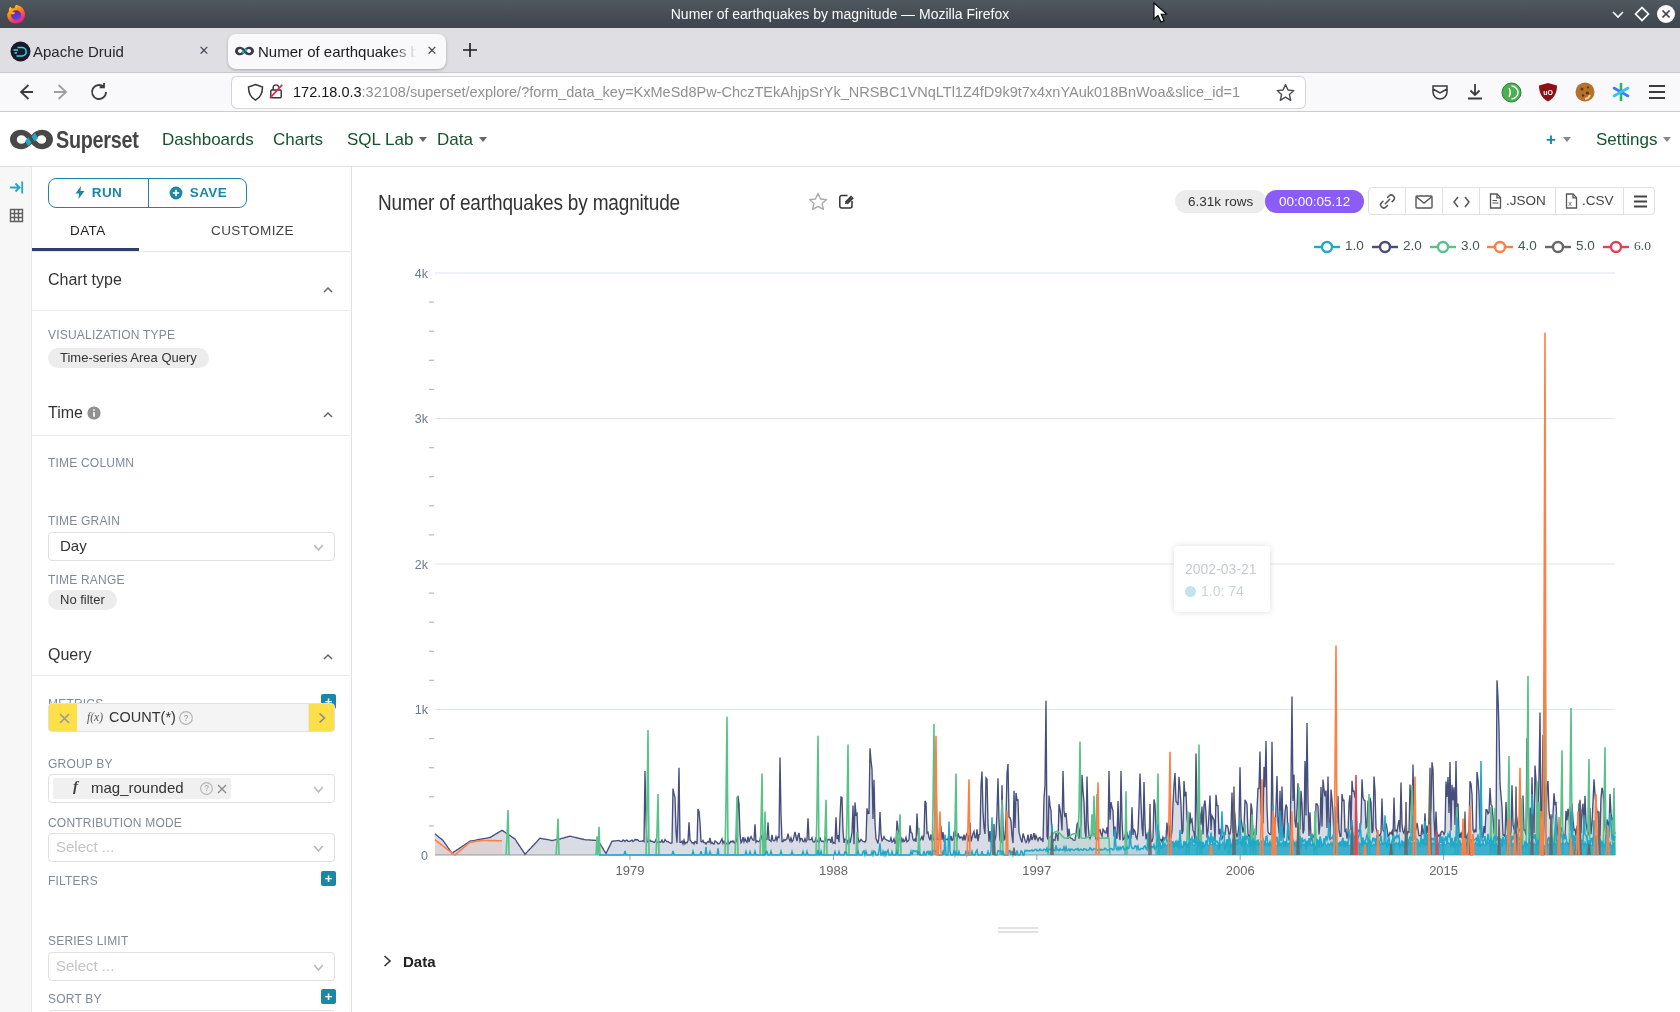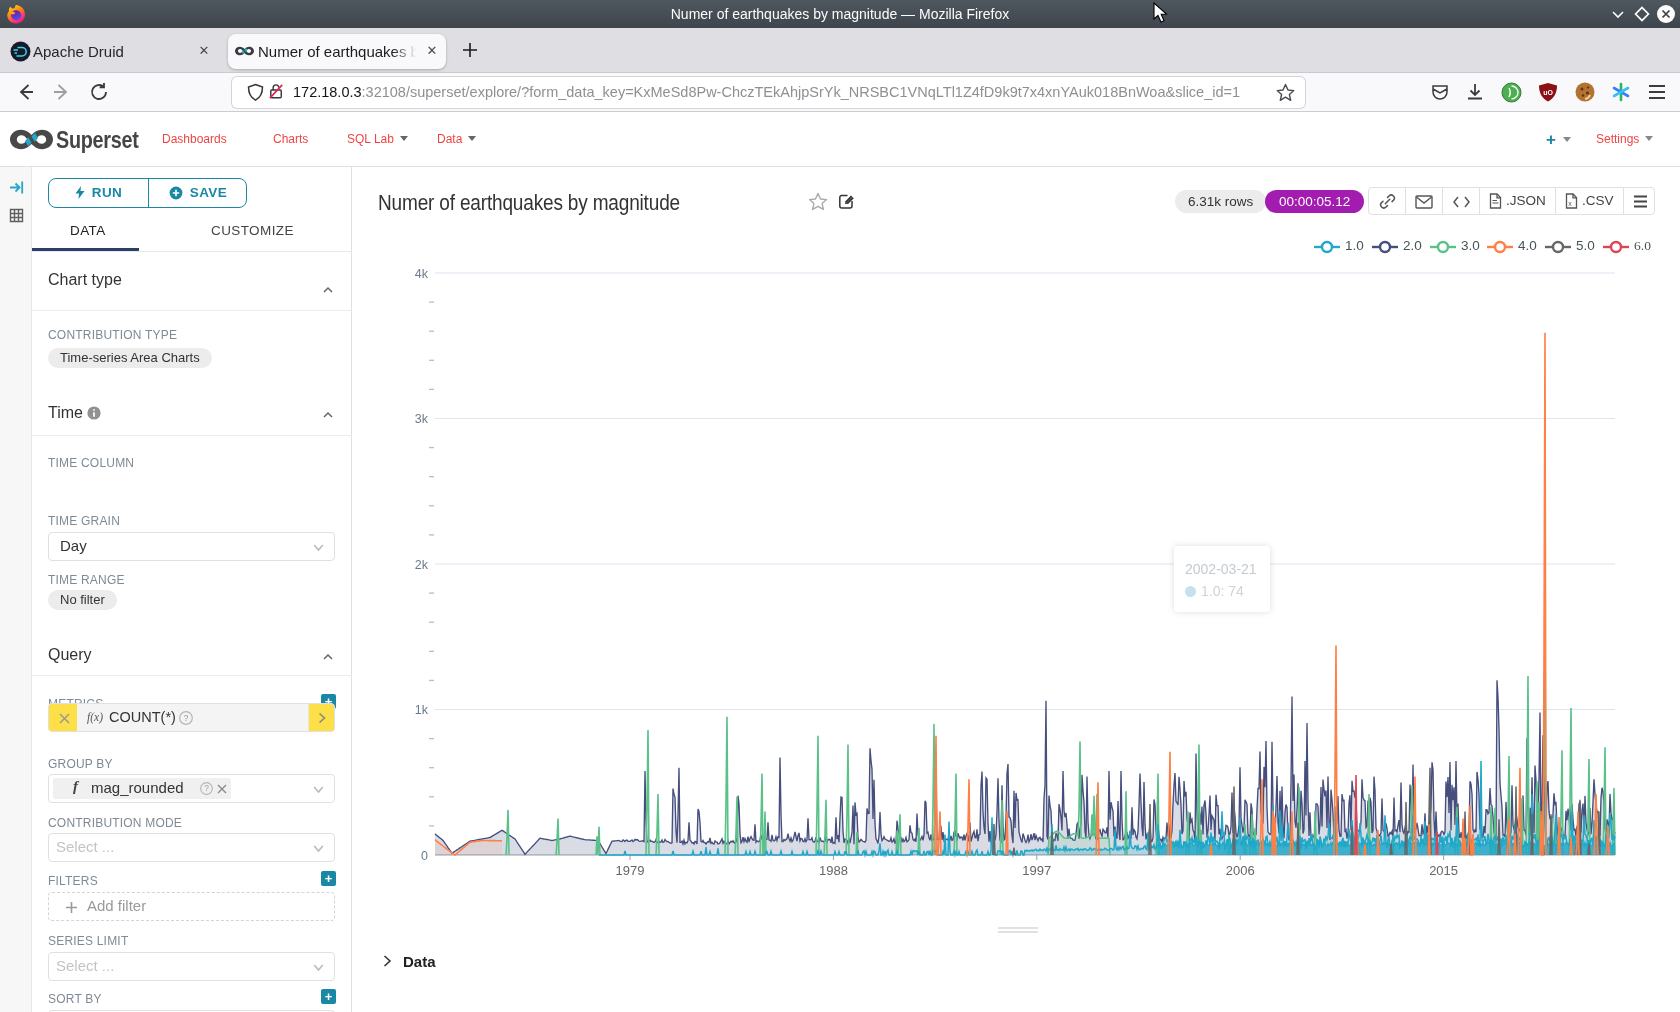--- a/index.html
+++ b/index.html
@@ -22,21 +22,21 @@
 #newtab { position:absolute; left:458px; top:10px; width:24px; height:24px; color:#1b1b1f; }
 #urlrow { position:absolute; left:0; top:73px; width:1680px; height:39px; background:#f9f9fb; border-bottom:1px solid #ccccd0; }
 #urlfield { position:absolute; left:232px; top:4px; width:1073px; height:31px; background:#ffffff; border-radius:5px; box-shadow:0 0 0 1px #d4d4d8; }
 #urltext { position:absolute; left:61px; top:7px; font-size:14.5px; color:#8f8f94; white-space:nowrap; overflow:hidden; width:980px; }
 #urltext b { color:#15141a; font-weight:normal;margin-top:41px; }
 .navbtn { position:absolute; top:6px; width:26px; height:26px; }
 
 
 #ssheader { position:absolute; left:0; top:112px; width:1680px; height:55px; background:#fff; border-bottom:1px solid #e0e0e0; }
 #sslogotext { position:absolute; left:56px; top:15px; font-size:23px; font-weight:bold; color:#454545; letter-spacing:-0.3px; transform:scaleX(0.86); transform-origin:left; }
-.ssnav { position:absolute; top:0; height:55px; line-height:55px; font-size:12px; color:#ef4444; }
+.ssnav { position:absolute; top:0; height:55px; line-height:55px; font-size:17px; color:#14532d; }
 .caret { display:inline-block; width:0; height:0; border-left:4px solid transparent; border-right:4px solid transparent; border-top:5px solid #666; vertical-align:middle; margin-left:6px; margin-top:-2px; }
 
 
 #ministrip { position:absolute; left:0; top:167px; width:32px; height:845px; background:#f7f7f7; border-right:1px solid #e6e6e6; }
 #leftpanel { position:absolute; left:32px; top:167px; width:320px; height:845px; background:#fff; border-right:1px solid #e0e0e0; }
 #chartarea { position:absolute; left:352px; top:167px; width:1328px; height:845px; background:#fff; }
 
 
 #runsave { position:absolute; left:16px; top:11px; width:199px; height:30px; border:1px solid #1a87a5; border-radius:8px; }
 #runsave .half { position:absolute; top:0; height:28px; line-height:28px; text-align:center; color:#1a87a5; font-size:13.5px; font-weight:bold; letter-spacing:0.4px; }
@@ -233,22 +233,22 @@
   <div class="ptab" style="left:38px">DATA</div>
   <div class="ptab" style="left:179px;color:#454545">CUSTOMIZE</div>
   <div id="inkbar"></div>
   <div id="tabline"></div>
 
   <div class="sechead" style="top:104px">Chart type</div>
   <svg class="seccaret" style="left:291px;top:118px" viewBox="0 0 10 10">
       <path d="M1 7 L5 3 L9 7" stroke="#666" stroke-width="1.5" fill="none"></path>
     </svg>
   <div class="secline" style="top:143px"></div>
-  <div class="flabel" style="top:161px">CONTRIBUTION TYPE</div>
-  <div class="pill" style="left:16px;top:181px">Time-series Area Charts</div>
+  <div class="flabel" style="top:161px">VISUALIZATION TYPE</div>
+  <div class="pill" style="left:16px;top:181px">Time-series Area Query</div>
 
   <div class="sechead" style="top:237px">Time <svg width="14" height="14" viewBox="0 0 14 14" style="vertical-align:-2px">
         <circle cx="7" cy="7" r="6.6" fill="#919191"></circle>
         <path d="M7 3.2 V4.7 M7 6.2 V10.8" stroke="#fff" stroke-width="1.7"></path>
       </svg></div>
   <svg class="seccaret" style="left:291px;top:243px" viewBox="0 0 10 10">
       <path d="M1 7 L5 3 L9 7" stroke="#666" stroke-width="1.5" fill="none"></path>
     </svg>
   <div class="secline" style="top:268px"></div>
   <div class="flabel" style="top:289px">TIME COLUMN</div>
@@ -304,26 +304,20 @@
   </div>
   <div class="flabel" style="top:649px">CONTRIBUTION MODE</div>
   <div class="selbox" style="top:666px">
     <div class="ph">Select ...</div>
     <svg class="chev" viewBox="0 0 9 9">
         <path d="M1 2.5 L4.5 6.5 L8 2.5" stroke="#bbb" stroke-width="1.4" fill="none"></path>
       </svg>
   </div>
   <div class="flabel" style="top:707px">FILTERS</div>
   <div class="plusbtn" style="left:289px;top:704px">+</div>
-  <div class="selbox" style="top:725px;border:1px dashed #d4d4d4">
-    <svg class="abs" style="left:16px;top:8px" width="13" height="13" viewBox="0 0 13 13">
-        <path d="M6.5 1 V12 M1 6.5 H12" stroke="#9a9a9a" stroke-width="1.6"></path>
-      </svg>
-    <div class="ph" style="left:38px;color:#9a9a9a">Add filter</div>
-  </div>
   <div class="flabel" style="top:767px">SERIES LIMIT</div>
   <div class="selbox" style="top:785px">
     <div class="ph">Select ...</div>
     <svg class="chev" viewBox="0 0 9 9">
         <path d="M1 2.5 L4.5 6.5 L8 2.5" stroke="#bbb" stroke-width="1.4" fill="none"></path>
       </svg>
   </div>
   <div class="flabel" style="top:825px">SORT BY</div>
   <div class="plusbtn" style="left:289px;top:822px">+</div>
   <div class="selbox" style="top:843px"></div>
@@ -333,21 +327,21 @@
   <div id="ctitle">Numer of earthquakes by magnitude</div>
   <svg class="abs" style="left:456px;top:25px" width="20" height="19" viewBox="0 0 20 19">
       <path d="M10 1.5 L12.6 7 L18.5 7.6 L14.1 11.6 L15.4 17.4 L10 14.3 L4.6 17.4 L5.9 11.6 L1.5 7.6 L7.4 7 Z" fill="none" stroke="#a9a9a9" stroke-width="1.4" stroke-linejoin="round"></path>
     </svg>
   <svg class="abs" style="left:486px;top:26px" width="17" height="17" viewBox="0 0 17 17">
       <path d="M9.5 2.5 H3.8 a2 2 0 0 0 -2 2 V13 a2 2 0 0 0 2 2 H12 a2 2 0 0 0 2 -2 V8" fill="none" stroke="#333" stroke-width="1.5"></path>
       <path d="M7.6 9.3 L13.7 3.2 M9.1 10.6 L15.1 4.6" stroke="#333" stroke-width="1.9"></path>
       <path d="M6.9 10.9 L7.3 9 L9.3 10.7 Z" fill="#333"></path>
     </svg>
   <div class="hpill" style="left:823px;background:#ececec;color:#333;padding:0 13px">6.31k rows</div>
-  <div class="hpill" style="left:913px;background:#a21caf;color:#fff;padding:0 14px">00:00:05.12</div>
+  <div class="hpill" style="left:913px;background:#8b5cf6;color:#fff;padding:0 14px">00:00:05.12</div>
   <div id="btngroup">
     <div class="seg" style="left:0;width:37px"></div>
     <div class="seg" style="left:37px;width:37px"></div>
     <div class="seg" style="left:74px;width:37px"></div>
     <div class="seg" style="left:111px;width:76px"></div>
     <div class="seg" style="left:187px;width:68px"></div>
     <svg class="abs" style="left:10px;top:5px" width="17" height="17" viewBox="0 0 17 17">
         <g stroke="#555" stroke-width="1.5" fill="none" stroke-linecap="round">
           <path d="M6.3 10.7 L10.7 6.3"></path>
           <path d="M8.6 4.4 L10 3 a3.1 3.1 0 0 1 4.4 4.4 L13 8.6"></path>

